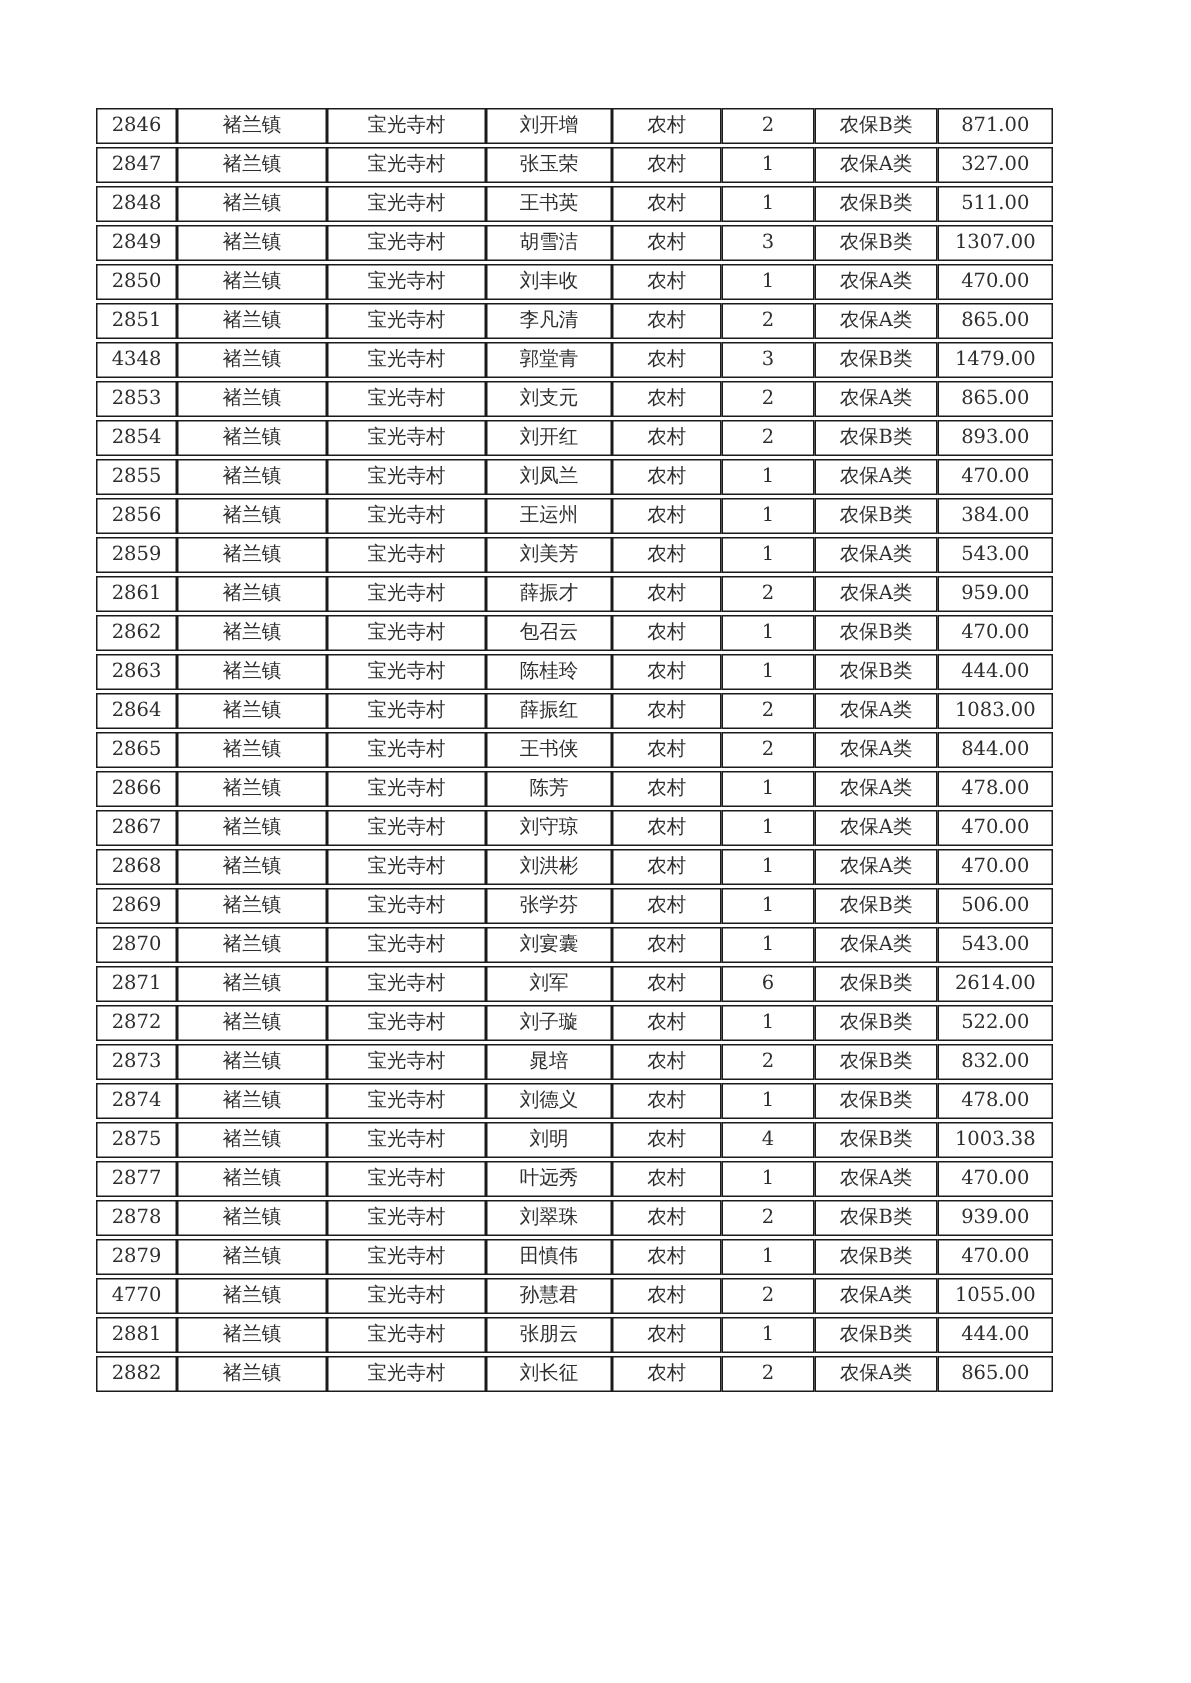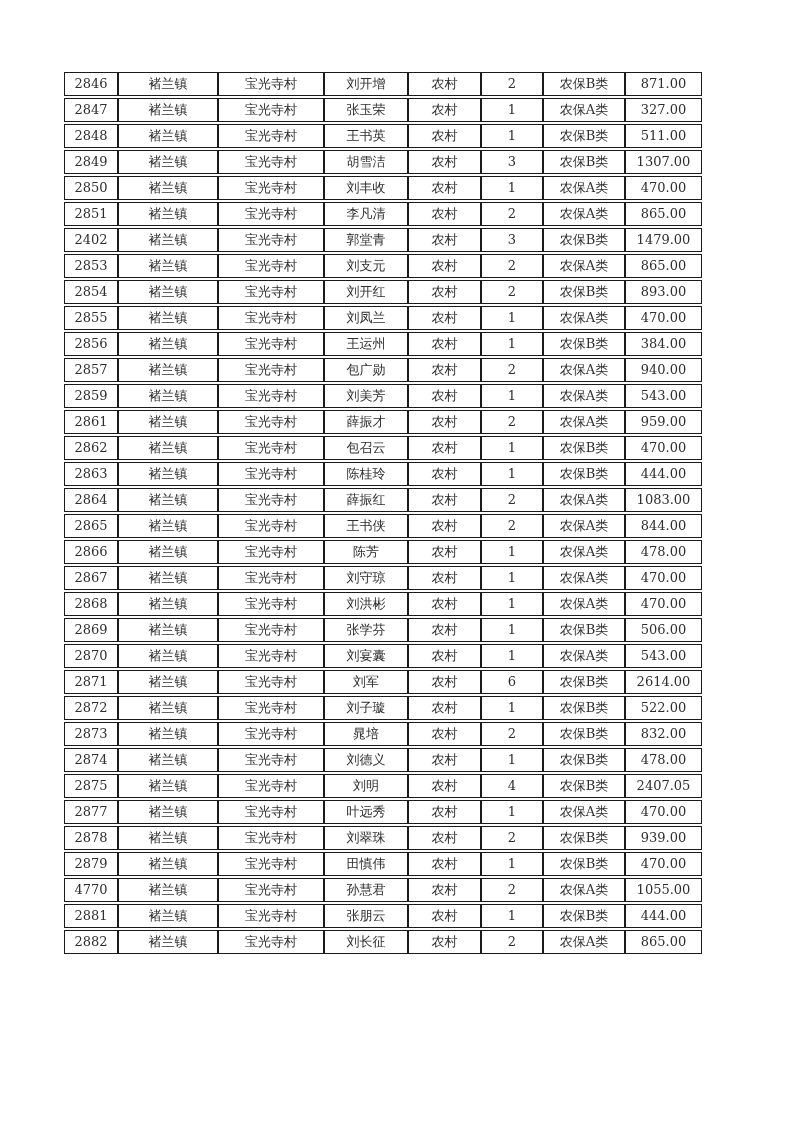--- a/index.html
+++ b/index.html
@@ -111,21 +111,21 @@
           <td>2851</td>
           <td>褚兰镇</td>
           <td>宝光寺村</td>
           <td>李凡清</td>
           <td>农村</td>
           <td>2</td>
           <td>农保A类</td>
           <td>865.00</td>
         </tr>
         <tr>
-          <td>2402</td>
+          <td>4348</td>
           <td>褚兰镇</td>
           <td>宝光寺村</td>
           <td>郭堂青</td>
           <td>农村</td>
           <td>3</td>
           <td>农保B类</td>
           <td>1479.00</td>
         </tr>
         <tr>
           <td>2853</td>
@@ -161,30 +161,20 @@
           <td>2856</td>
           <td>褚兰镇</td>
           <td>宝光寺村</td>
           <td>王运州</td>
           <td>农村</td>
           <td>1</td>
           <td>农保B类</td>
           <td>384.00</td>
         </tr>
         <tr>
-          <td>2857</td>
-          <td>褚兰镇</td>
-          <td>宝光寺村</td>
-          <td>包广勋</td>
-          <td>农村</td>
-          <td>2</td>
-          <td>农保A类</td>
-          <td>940.00</td>
-        </tr>
-        <tr>
           <td>2859</td>
           <td>褚兰镇</td>
           <td>宝光寺村</td>
           <td>刘美芳</td>
           <td>农村</td>
           <td>1</td>
           <td>农保A类</td>
           <td>543.00</td>
         </tr>
         <tr>
@@ -328,21 +318,21 @@
           <td>478.00</td>
         </tr>
         <tr>
           <td>2875</td>
           <td>褚兰镇</td>
           <td>宝光寺村</td>
           <td>刘明</td>
           <td>农村</td>
           <td>4</td>
           <td>农保B类</td>
-          <td>2407.05</td>
+          <td>1003.38</td>
         </tr>
         <tr>
           <td>2877</td>
           <td>褚兰镇</td>
           <td>宝光寺村</td>
           <td>叶远秀</td>
           <td>农村</td>
           <td>1</td>
           <td>农保A类</td>
           <td>470.00</td>

